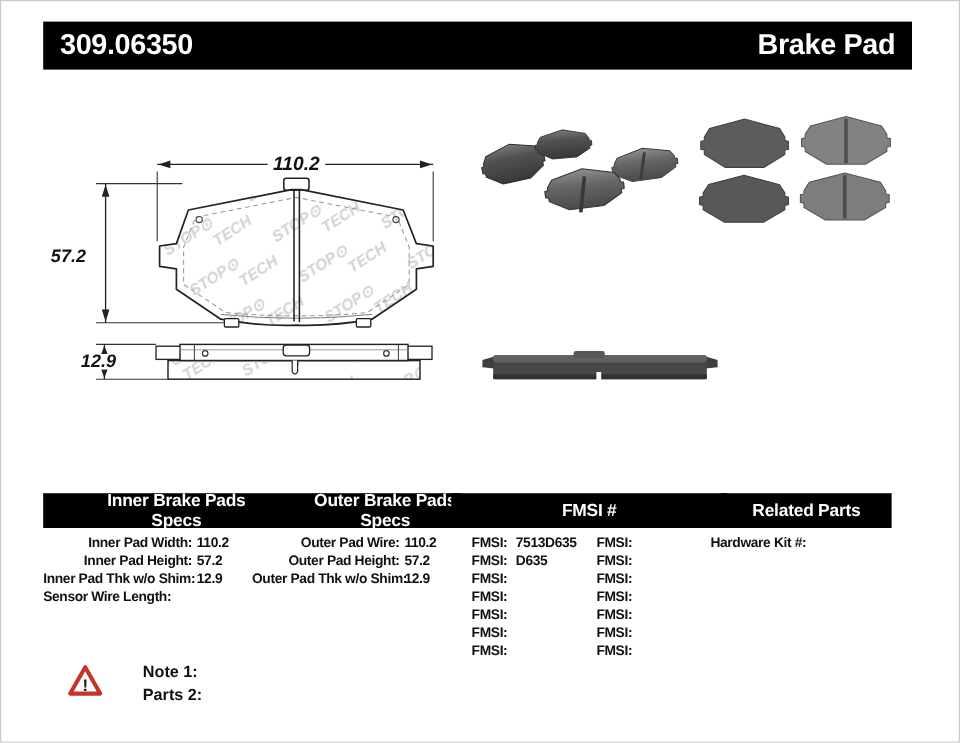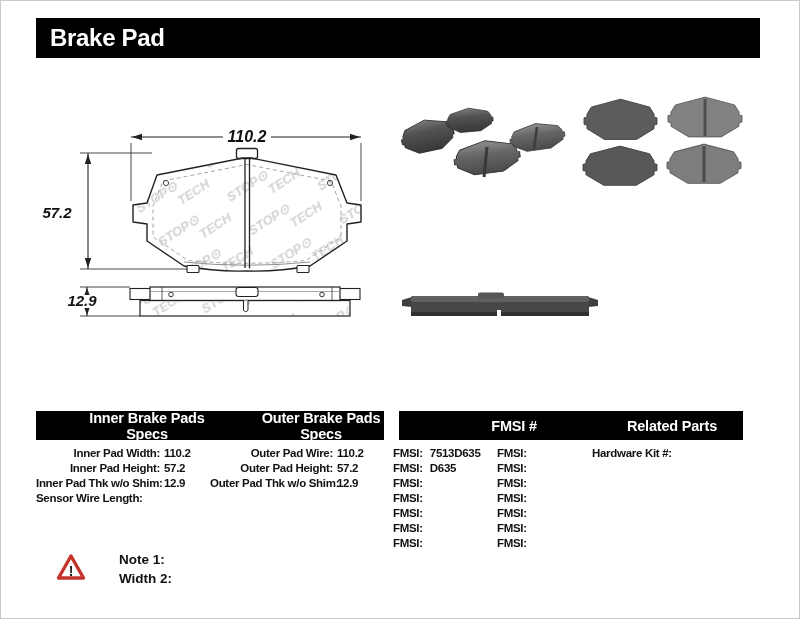--- a/index.html
+++ b/index.html
@@ -15,21 +15,21 @@
   svg.art{position:absolute;left:0;top:0;}
   .dim-label{font:italic bold 15px "Liberation Sans",sans-serif;fill:#111;}
   .dim-label-lg{font:italic bold 16px "Liberation Sans",sans-serif;fill:#111;}
   .wm-text{font:italic bold 13px "Liberation Sans",sans-serif;fill:#d2d2d2;}
 
   
   .th{position:absolute;top:411px;height:29px;background:#000;color:#fff;display:flex;align-items:center;
       justify-content:center;font-weight:bold;font-size:14.5px;letter-spacing:-0.2px;box-sizing:border-box;}
   .th-left{left:36px;width:348px;padding:0;}
   .th-left span{flex:1;text-align:center;margin-left:48px;}
-  .th-fmsi{left:399px;width:230px;}
+  .th-fmsi{left:376px;width:230px;}
   .th-related{left:601px;width:142px;}
 
   
   .col{position:absolute;top:446px;font-size:11.5px;font-weight:bold;letter-spacing:-0.3px;line-height:15px;color:#111;}
   .spec-row{display:flex;white-space:nowrap;}
   .inner-col{left:36px;}
   .inner-col .spec-label{width:124px;text-align:right;}
   .inner-col .spec-row:nth-child(4) .spec-label{padding-right:23px;box-sizing:border-box;}
   .outer-col{left:210px;}
   .outer-col .spec-label{width:123px;text-align:right;}
@@ -42,20 +42,21 @@
   
   .notes{position:absolute;left:97px;top:550px;font-weight:bold;font-size:13.5px;line-height:19px;color:#111;margin-left:22px;}
   .warn-wrap{position:absolute;left:56px;top:553px;width:30px;height:28px;}
 </style>
 </head>
 <body>
 
 <div class="page-border"></div>
 
 <div class="topbar">
+  <span>309.06350</span>
   <span>Brake Pad</span>
 </div>
 
 <svg class="art" width="800" height="619" viewBox="0 0 800 619">
   <defs>
     <pattern id="wm" width="82" height="40" patternUnits="userSpaceOnUse" patternTransform="rotate(-33)">
       <text class="wm-text" x="1" y="15">STOP⊙</text>
       <text class="wm-text" x="40" y="31">TECH</text>
     </pattern>
     <linearGradient id="padg" x1="0" y1="0" x2="0" y2="1">
@@ -279,14 +280,14 @@
 </div>
 
 <div class="warn-wrap">
   <svg width="30" height="28" viewBox="0 0 30 28">
     <polygon points="15,3 27.5,25 2.5,25" fill="#fff" stroke="#c4342d" stroke-width="3.4" stroke-linejoin="round"></polygon>
     <text x="15" y="23" text-anchor="middle" font-family="Liberation Sans, sans-serif" font-size="14" font-weight="bold" fill="#1a1a1a">!</text>
   </svg>
 </div>
 <div class="notes">
   <div>Note 1:</div>
-  <div>Width 2:</div>
+  <div>Parts 2:</div>
 </div>
 
 </body></html>

